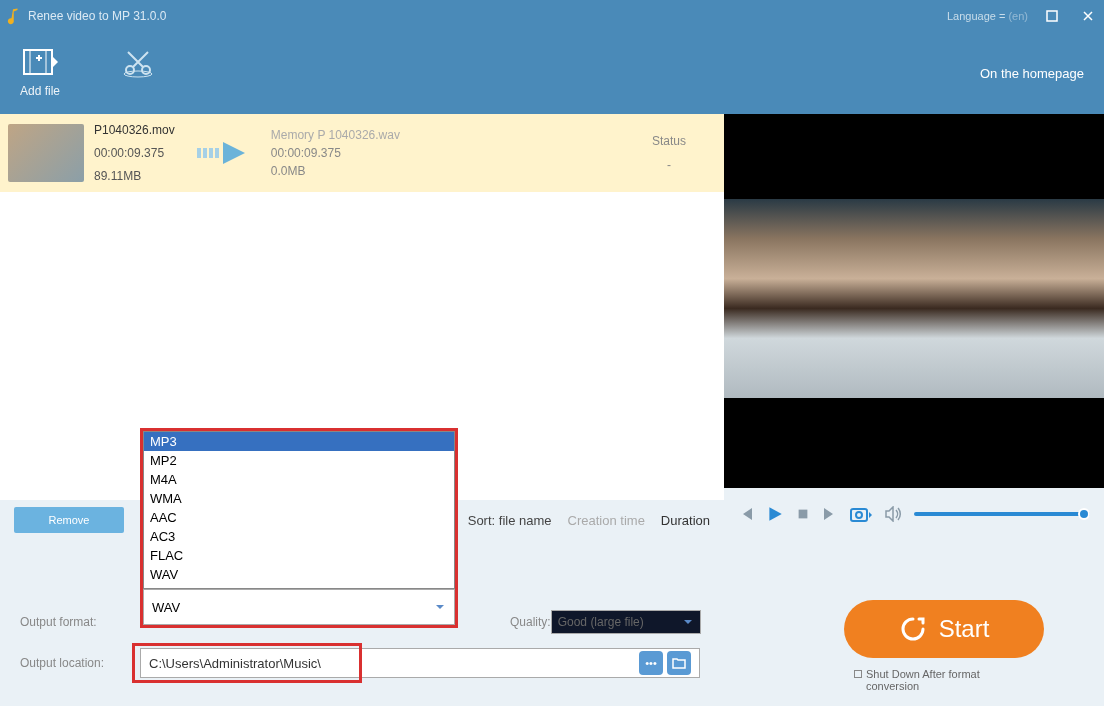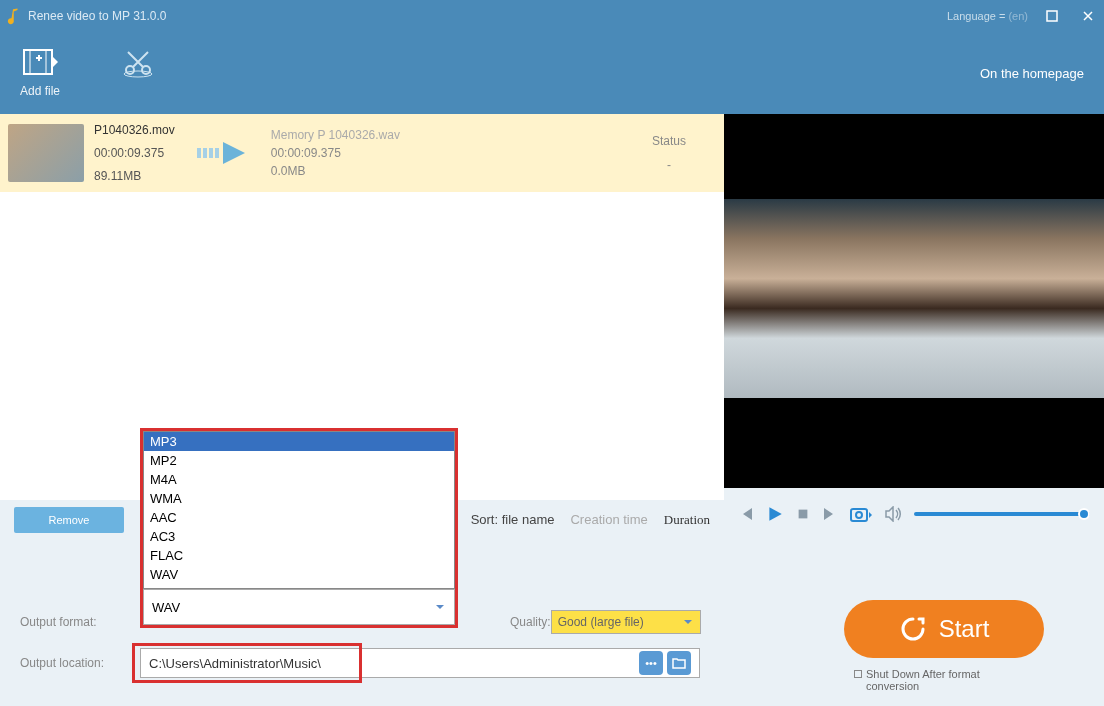--- a/index.html
+++ b/index.html
@@ -45,33 +45,33 @@
 .format-list .item { padding: 2px 6px; font-size: 13px; cursor: pointer; }
 .format-list .item.selected { background: #3670c0; color: #fff; }
 .format-select { height: 36px; border: 1px solid #aaa; display: flex; align-items: center; padding: 0 8px; font-size: 13px; position: relative; }
 .format-select .chev { margin-left: auto; color: #5a8ac8; }
 
 .list-footer { position: absolute; bottom: 0; left: 0; right: 0; height: 40px; background: #eaf1f6; display: flex; align-items: center; padding: 0 14px; }
 .remove-btn { width: 110px; height: 26px; background: #6bb3e0; color: #fff; font-size: 11px; display: flex; align-items: center; justify-content: center; border-radius: 2px; cursor: pointer; }
 .sort-group { margin-left: auto; display: flex; gap: 16px; font-size: 13px; }
 .sort-group .val { color: #444; }
 .sort-group .dim { color: #aaa; }
-.sort-group .bold { color: #333; font-weight: 500; font-family: Liberation Serif, serif; }
+.sort-group .bold { color: #333; font-weight: 500; }
 
 .bottom { height: 166px; background: #eaf1f6; padding: 14px 20px; display: flex; align-items: flex-end; }
 .bottom-left { flex: 1; }
 .form-row { display: flex; align-items: center; margin-bottom: 14px; font-size: 12px; color: #888; }
 .form-row .label { width: 120px; }
 .output-path-wrap { position: relative; display: inline-block; }
 .output-path { width: 560px; height: 30px; border: 1px solid #aaa; background: #fff; display: flex; align-items: center; padding: 0 8px; font-size: 13px; color: #333; }
 .output-path-red { position: absolute; left: -8px; top: -5px; width: 230px; height: 40px; border: 3px solid #d93030; pointer-events: none; }
 .path-btns { display: flex; gap: 4px; margin-left: auto; }
 .path-btn { width: 24px; height: 24px; background: #5a9ad4; border-radius: 4px; color: #fff; display: flex; align-items: center; justify-content: center; cursor: pointer; font-size: 11px; }
 .quality-label { margin-left: 60px; }
-.quality-select { width: 150px; height: 24px; border: 1px solid #aaa; background: #fde047; display: flex; align-items: center; padding: 0 6px; font-size: 12px; color: #666; }
+.quality-select { width: 150px; height: 24px; border: 1px solid #aaa; background: #0f172a; display: flex; align-items: center; padding: 0 6px; font-size: 12px; color: #666; }
 .quality-select .chev { margin-left: auto; color: #5a8ac8; }
 
 .bottom-right { width: 280px; display: flex; flex-direction: column; align-items: center; justify-content: center; }
 .start-btn { width: 200px; height: 58px; background: #f08020; border-radius: 30px; color: #fff; display: flex; align-items: center; justify-content: center; gap: 12px; font-size: 24px; cursor: pointer; }
 .shutdown { margin-top: 10px; font-size: 11px; color: #666; display: flex; align-items: flex-start; gap: 4px; width: 180px; }
 .shutdown .chk { width: 8px; height: 8px; border: 1px solid #888; margin-top: 2px; flex-shrink: 0; }
 
 ::-webkit-scrollbar { width: 16px; }
 ::-webkit-scrollbar-track { background: #eee; }
 ::-webkit-scrollbar-thumb { background: #bbb; }

